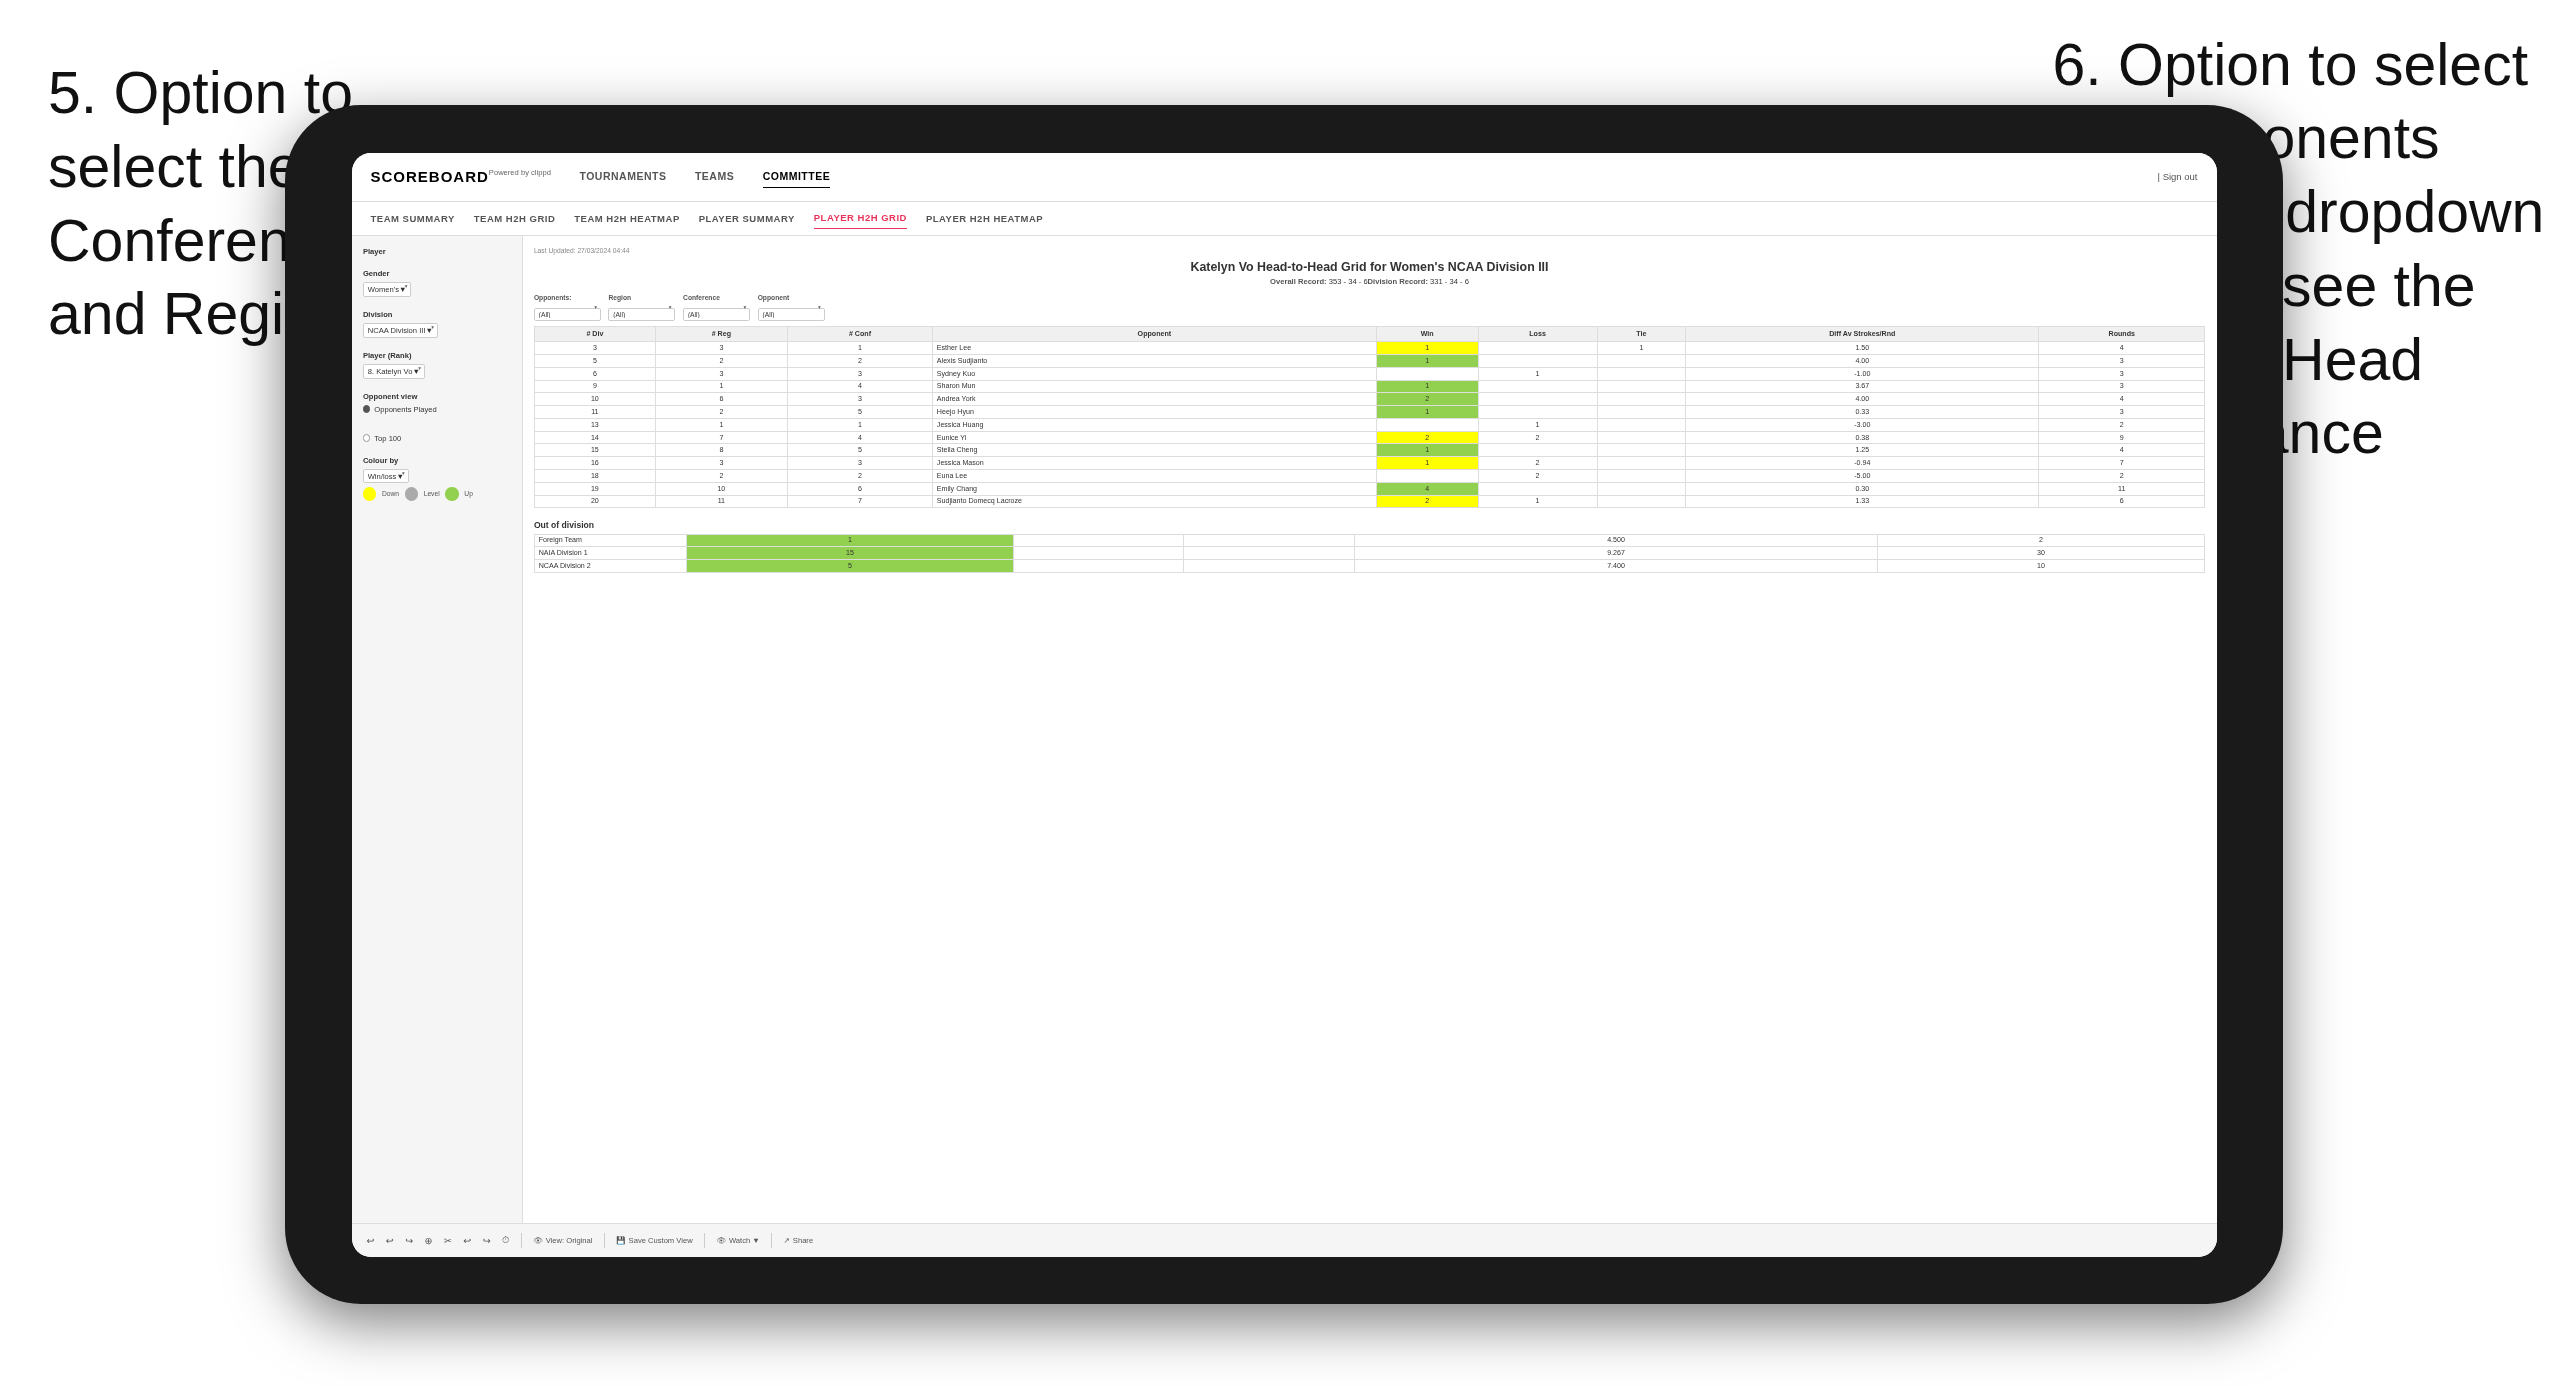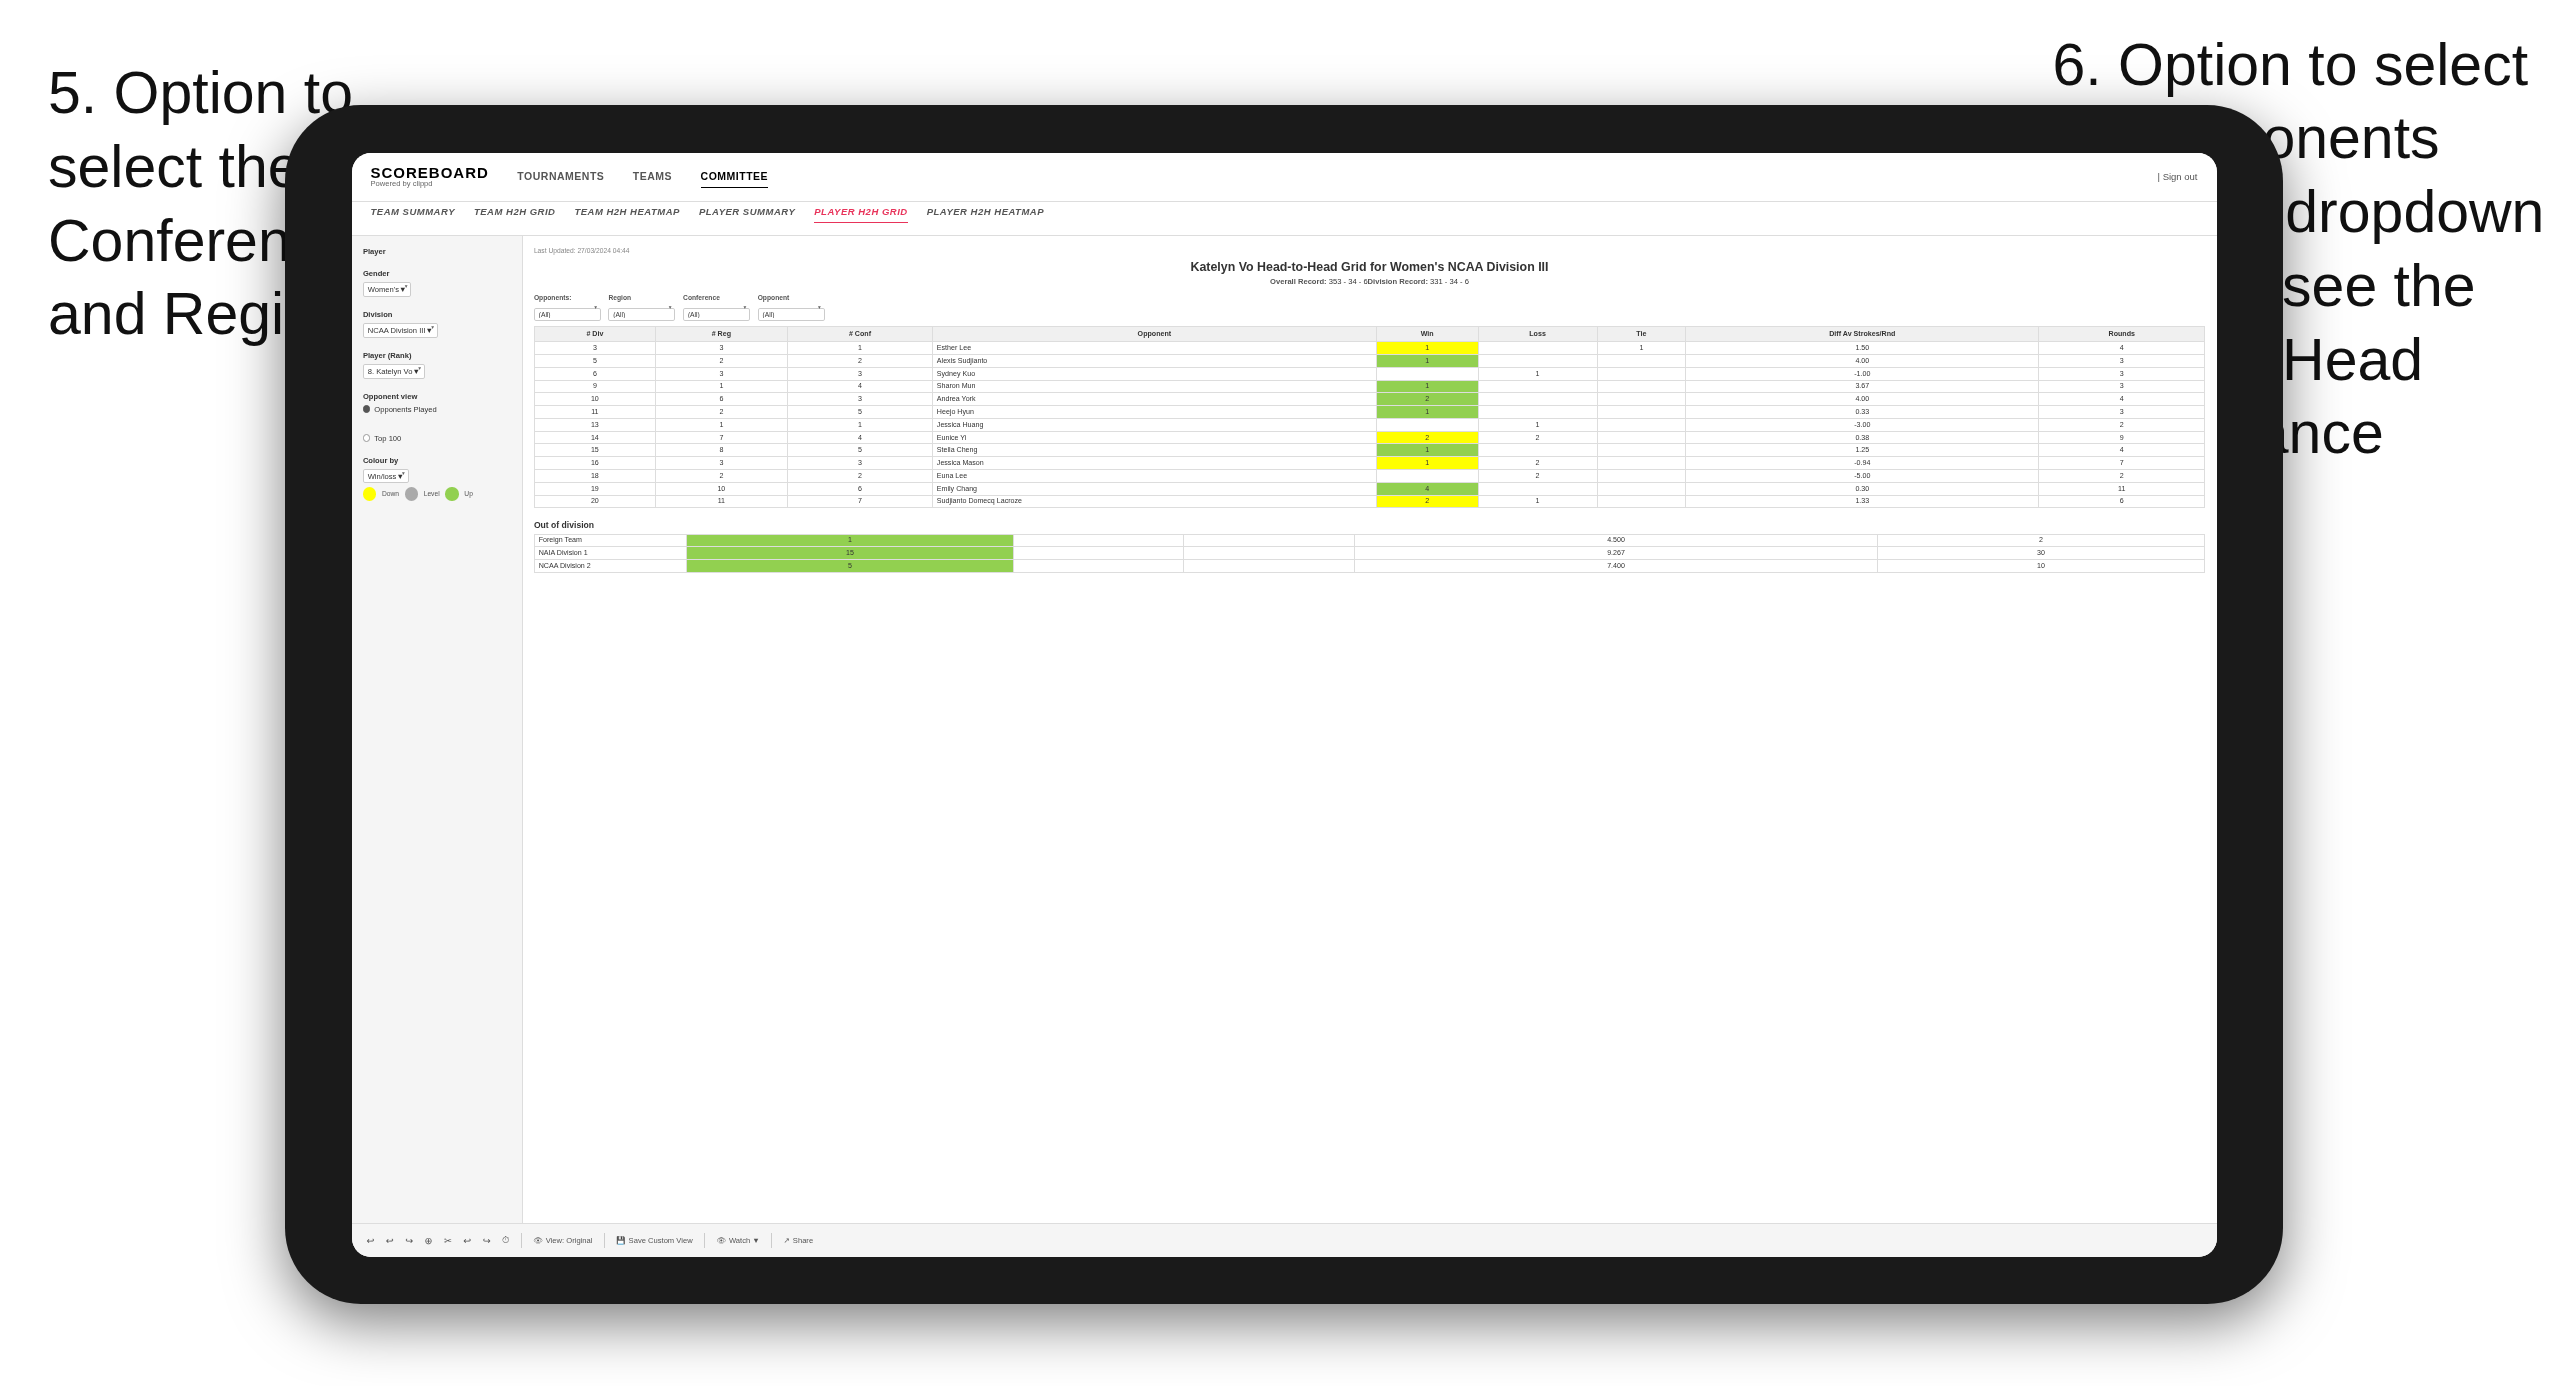--- a/index.html
+++ b/index.html
@@ -87,21 +87,20 @@
       border-bottom: 1px solid #ddd;
       padding: 0 19px;
       display: flex;
       align-items: center;
       height: 49px;
       flex-shrink: 0;
     }
 
     .logo {
       display: flex;
-      flex-direction: column;
       margin-right: 28.5px;
     }
 
     .logo-main {
       font-size: 15px;
       font-weight: 900;
       color: #000;
       letter-spacing: 1px;
       line-height: 1;
     }
@@ -139,24 +138,23 @@
       cursor: pointer;
     }
 
     
     .sub-nav {
       background: #fff;
       border-bottom: 1.9px solid #ddd;
       padding: 0 19px;
       display: flex;
       gap: 19px;
-      align-items: flex-start;
+      align-items: center;
       height: 34px;
       flex-shrink: 0;
-      font-style: italic;
     }
 
     .sub-nav-item {
       font-size: 9.5px;
       font-weight: 600;
       color: #555;
       text-transform: uppercase;
       cursor: pointer;
       padding: 4.8px 0;
       letter-spacing: 0.5px;

